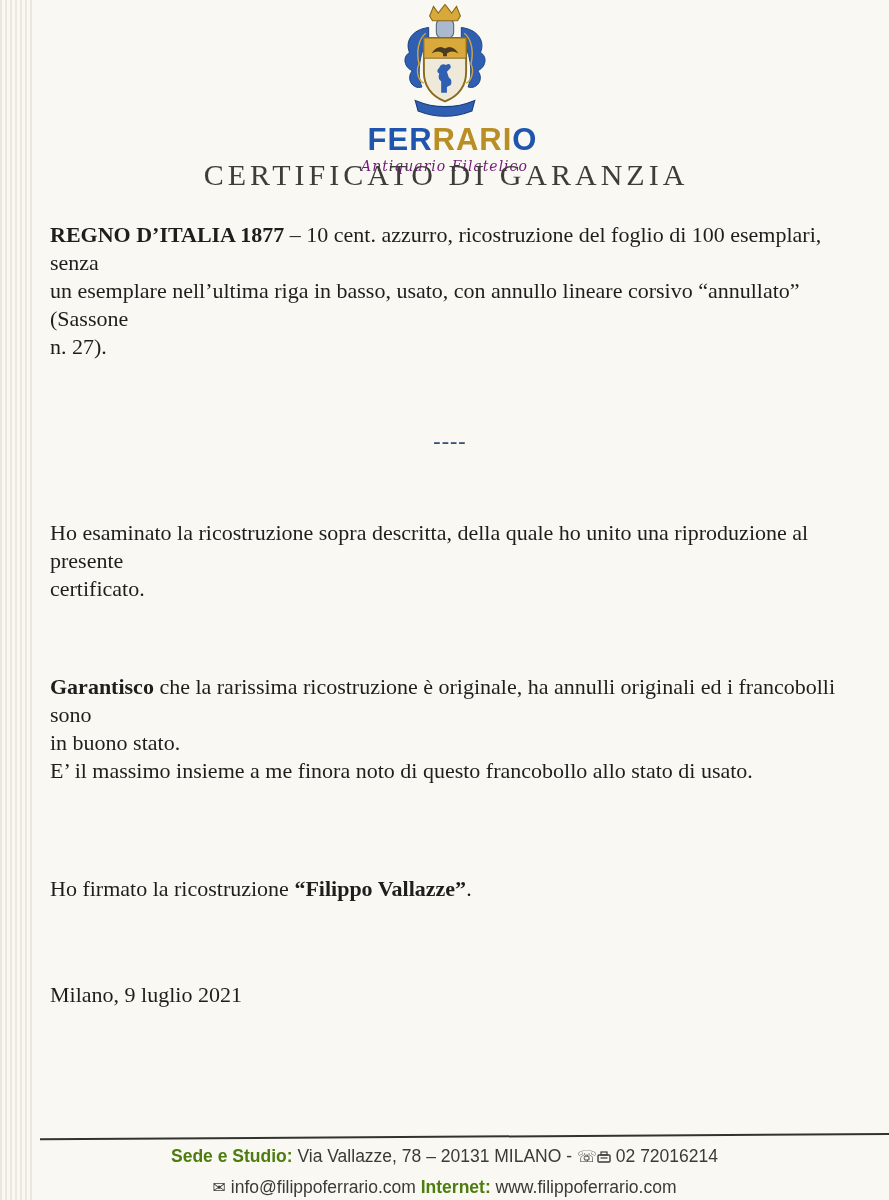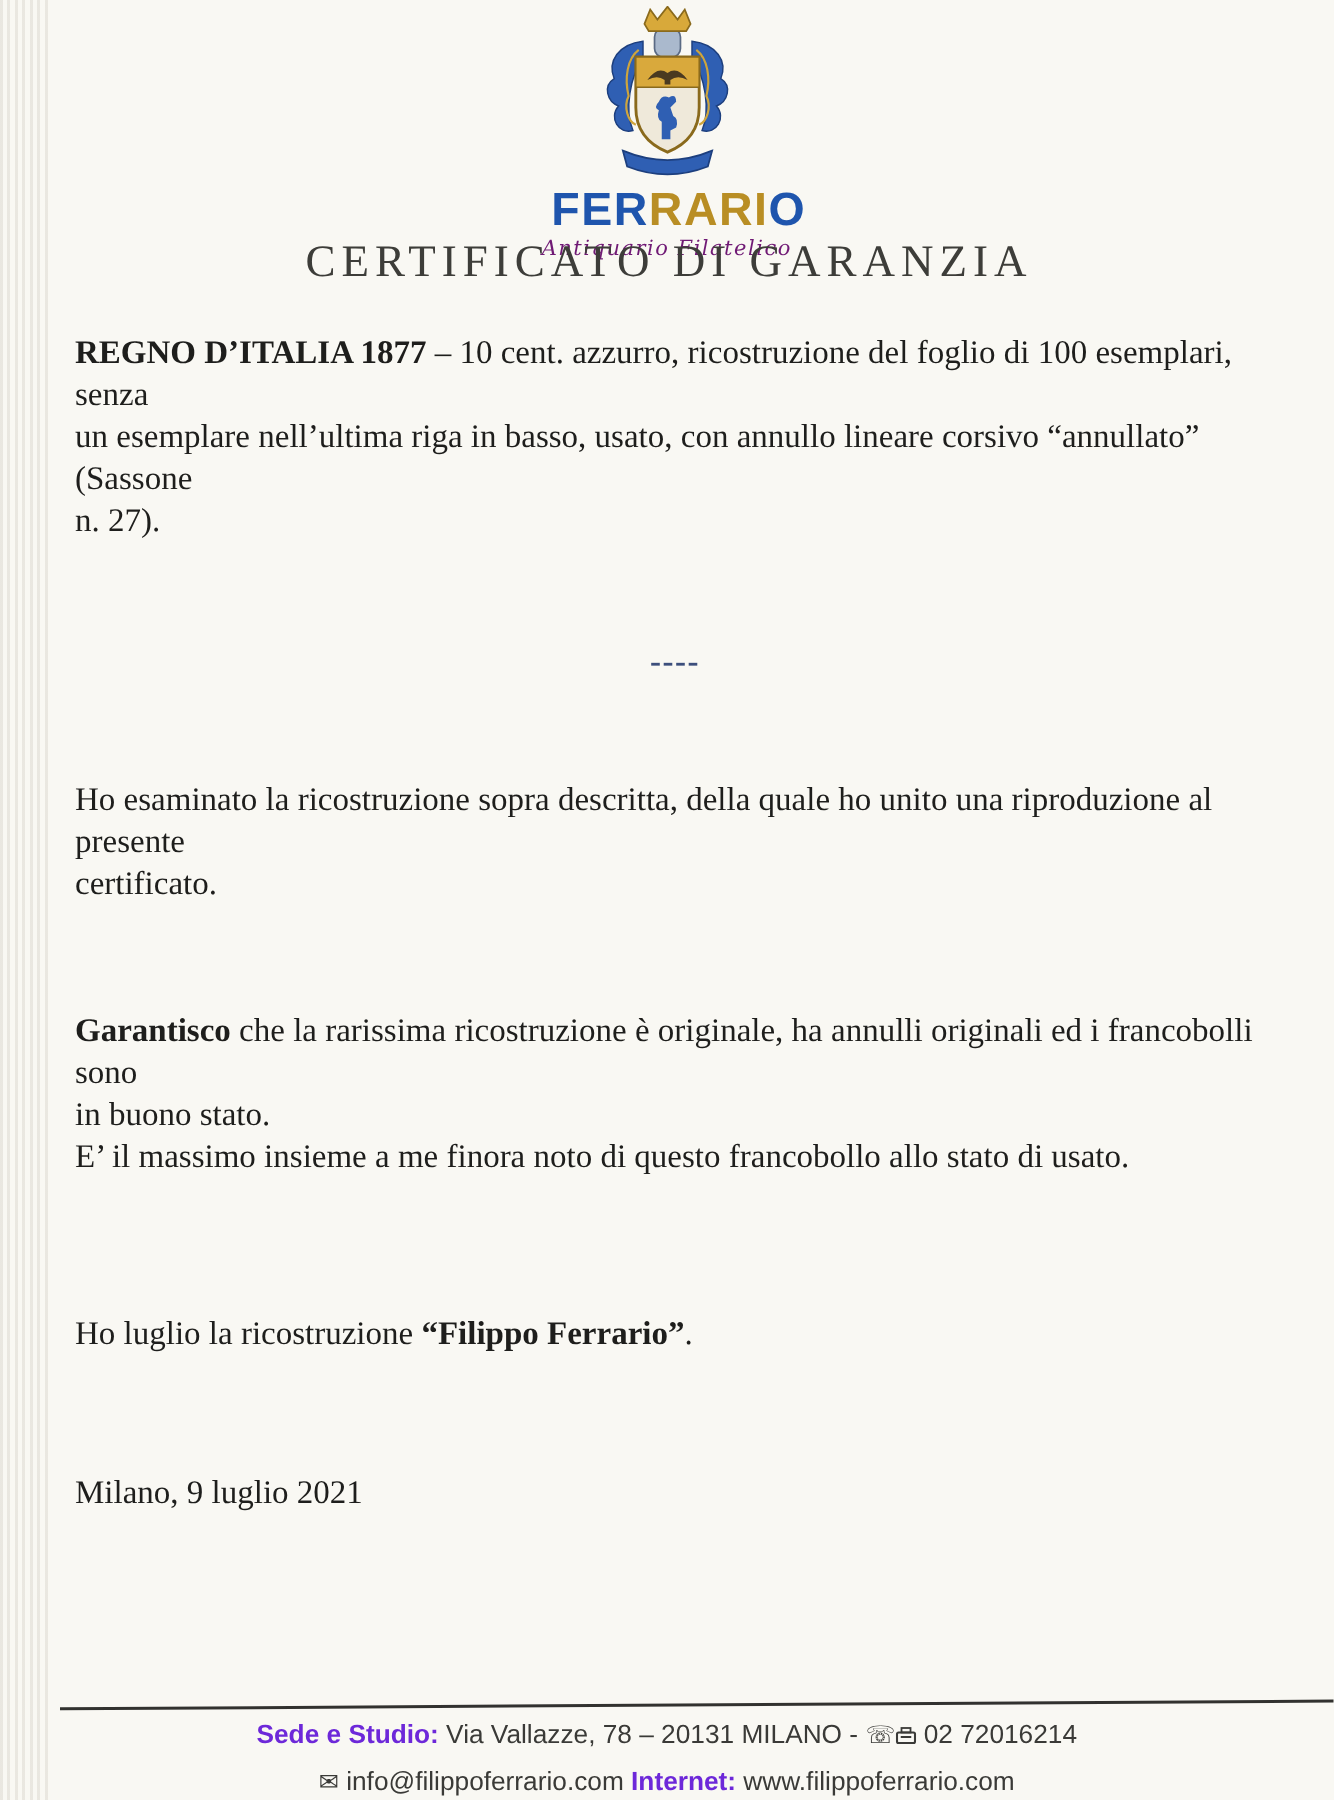--- a/index.html
+++ b/index.html
@@ -71,21 +71,21 @@
     position: absolute; top: 1133px; left: 40px; right: -8px;
     border-top: 2px solid #32322f;
     transform: rotate(-0.35deg); transform-origin: right center;
   }
   .footer {
     position: absolute; top: 1141px; left: 0; right: 0;
     text-align: center;
     font-family: "Liberation Sans", sans-serif;
     font-size: 17.5px; line-height: 31px; color: #3a3a37;
   }
-  .footer .b { font-weight: bold; color: #6d28d9; margin-top: 40px; }
+  .footer .b { font-weight: bold; color: #4d7c0f; margin-top: 40px; }
   .icon-glyph { font-family: "DejaVu Sans", sans-serif; font-size: 16px; }
   .fax-svg { vertical-align: -1px; }
 </style>
 </head>
 <body>
 
 <div class="scan-edge"></div>
 
 <div class="logo-block">
   <svg class="crest" width="96" height="118" viewBox="0 0 100 122" aria-hidden="true">
@@ -126,21 +126,21 @@
 
   <p class="para separator">----</p>
 
   <p class="para p2">Ho esaminato la ricostruzione sopra descritta, della quale ho unito una riproduzione al presente
 certificato.</p>
 
   <p class="para p3"><span class="b">Garantisco</span><span> che la rarissima ricostruzione è originale, ha annulli originali ed i francobolli sono
 in buono stato.
 E’ il massimo insieme a me finora noto di questo francobollo allo stato di usato.</span></p>
 
-  <p class="para p4"><span>Ho luglio la ricostruzione </span><span class="b">“Filippo Ferrario”</span><span>.</span></p>
+  <p class="para p4"><span>Ho firmato la ricostruzione </span><span class="b">“Filippo Vallazze”</span><span>.</span></p>
 
   <p class="para date-line">Milano, 9 luglio 2021</p>
 </div>
 
 <div class="footer-rule"></div>
 <div class="footer">
   <div><span class="b">Sede e Studio:</span><span> Via Vallazze, 78 – 20131 MILANO - </span><span class="icon-glyph">☏</span><svg class="fax-svg" width="14" height="12" viewBox="0 0 14 12" aria-hidden="true">
         <rect x="1" y="4" width="12" height="7" rx="1" fill="none" stroke="#3a3a37" stroke-width="1.4"></rect>
         <rect x="4" y="1" width="6" height="3" fill="none" stroke="#3a3a37" stroke-width="1.2"></rect>
         <line x1="3.5" y1="7" x2="10.5" y2="7" stroke="#3a3a37" stroke-width="1.2"></line>

